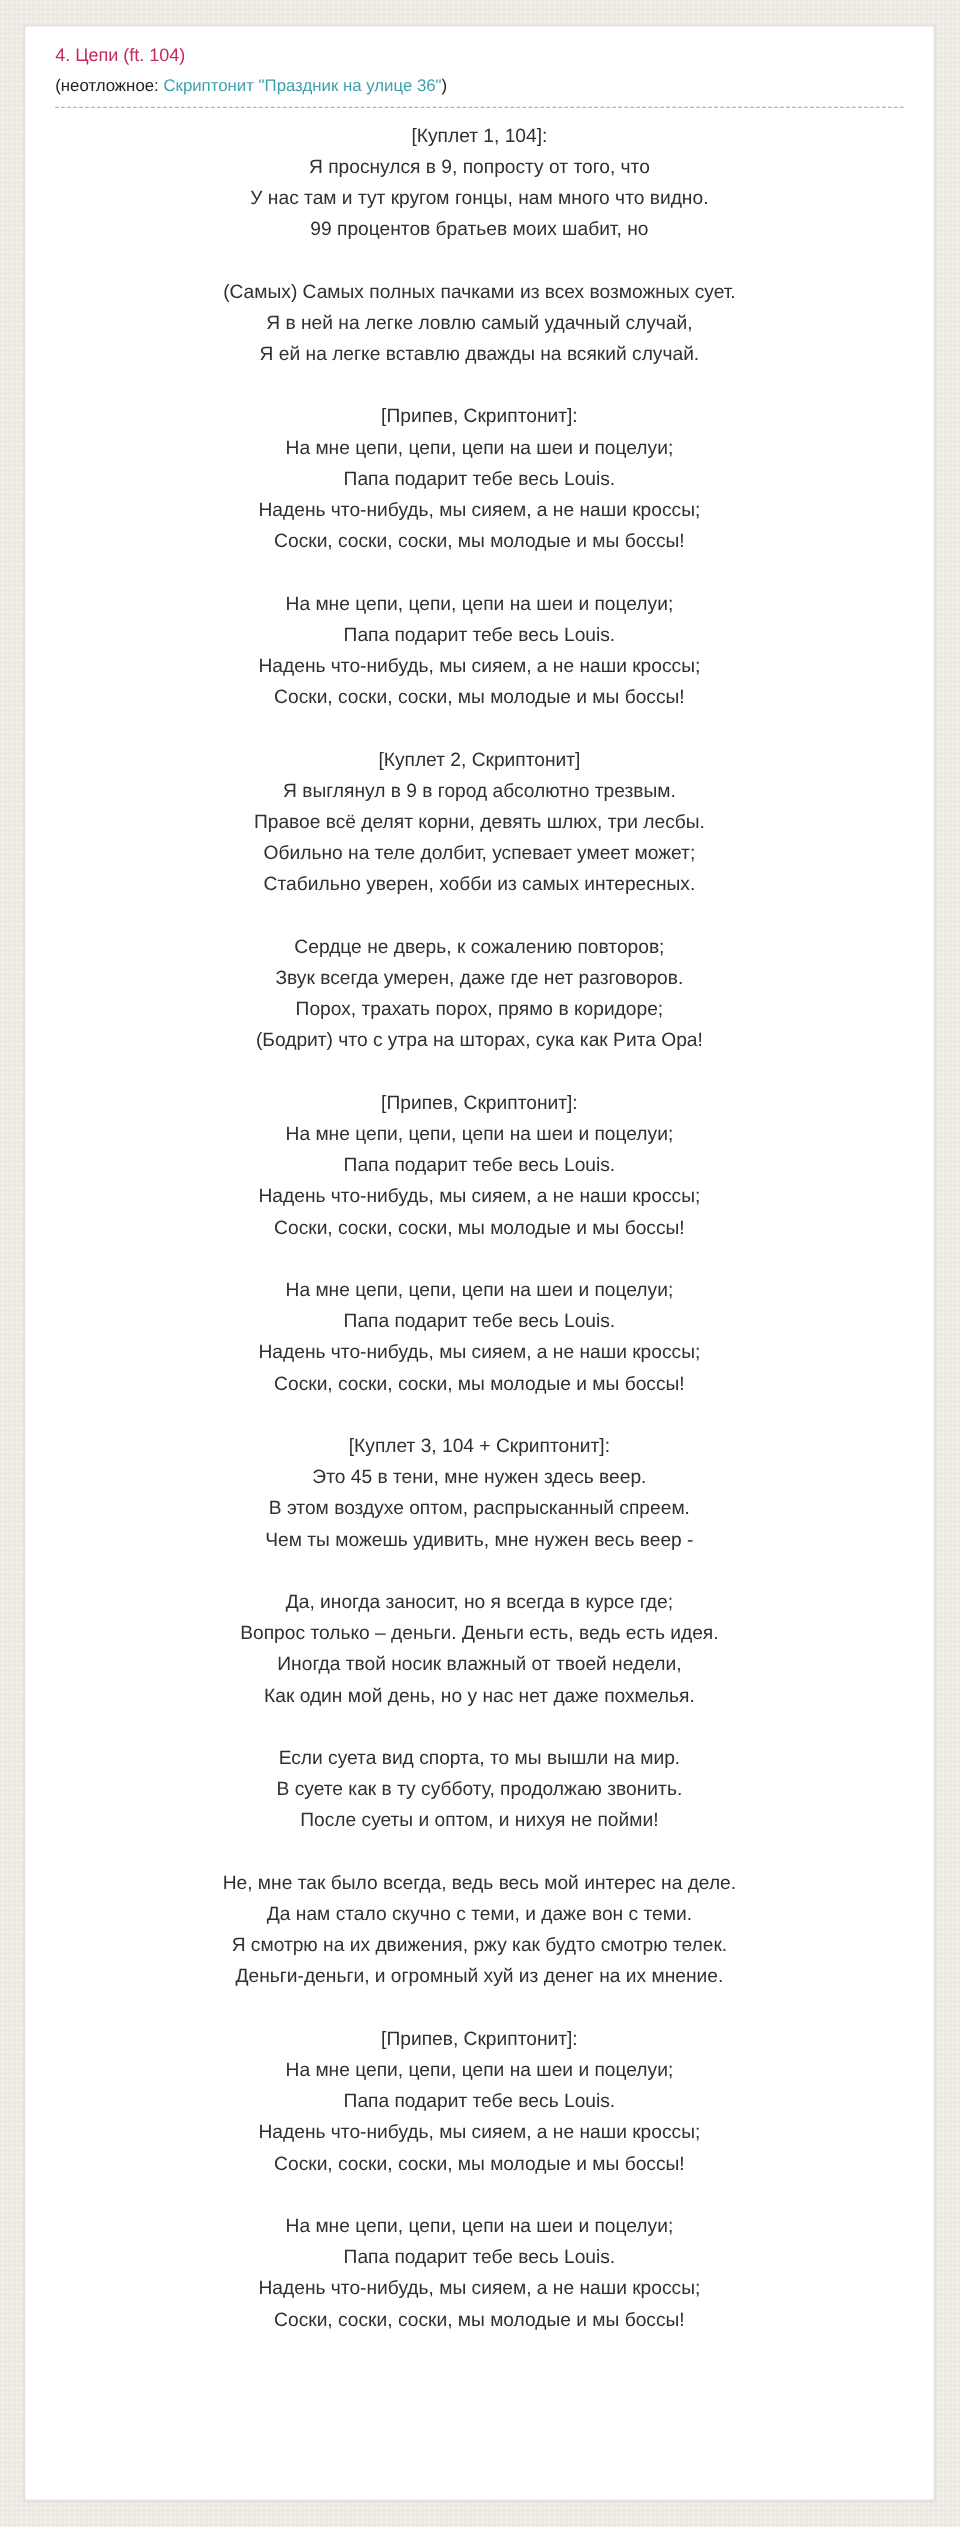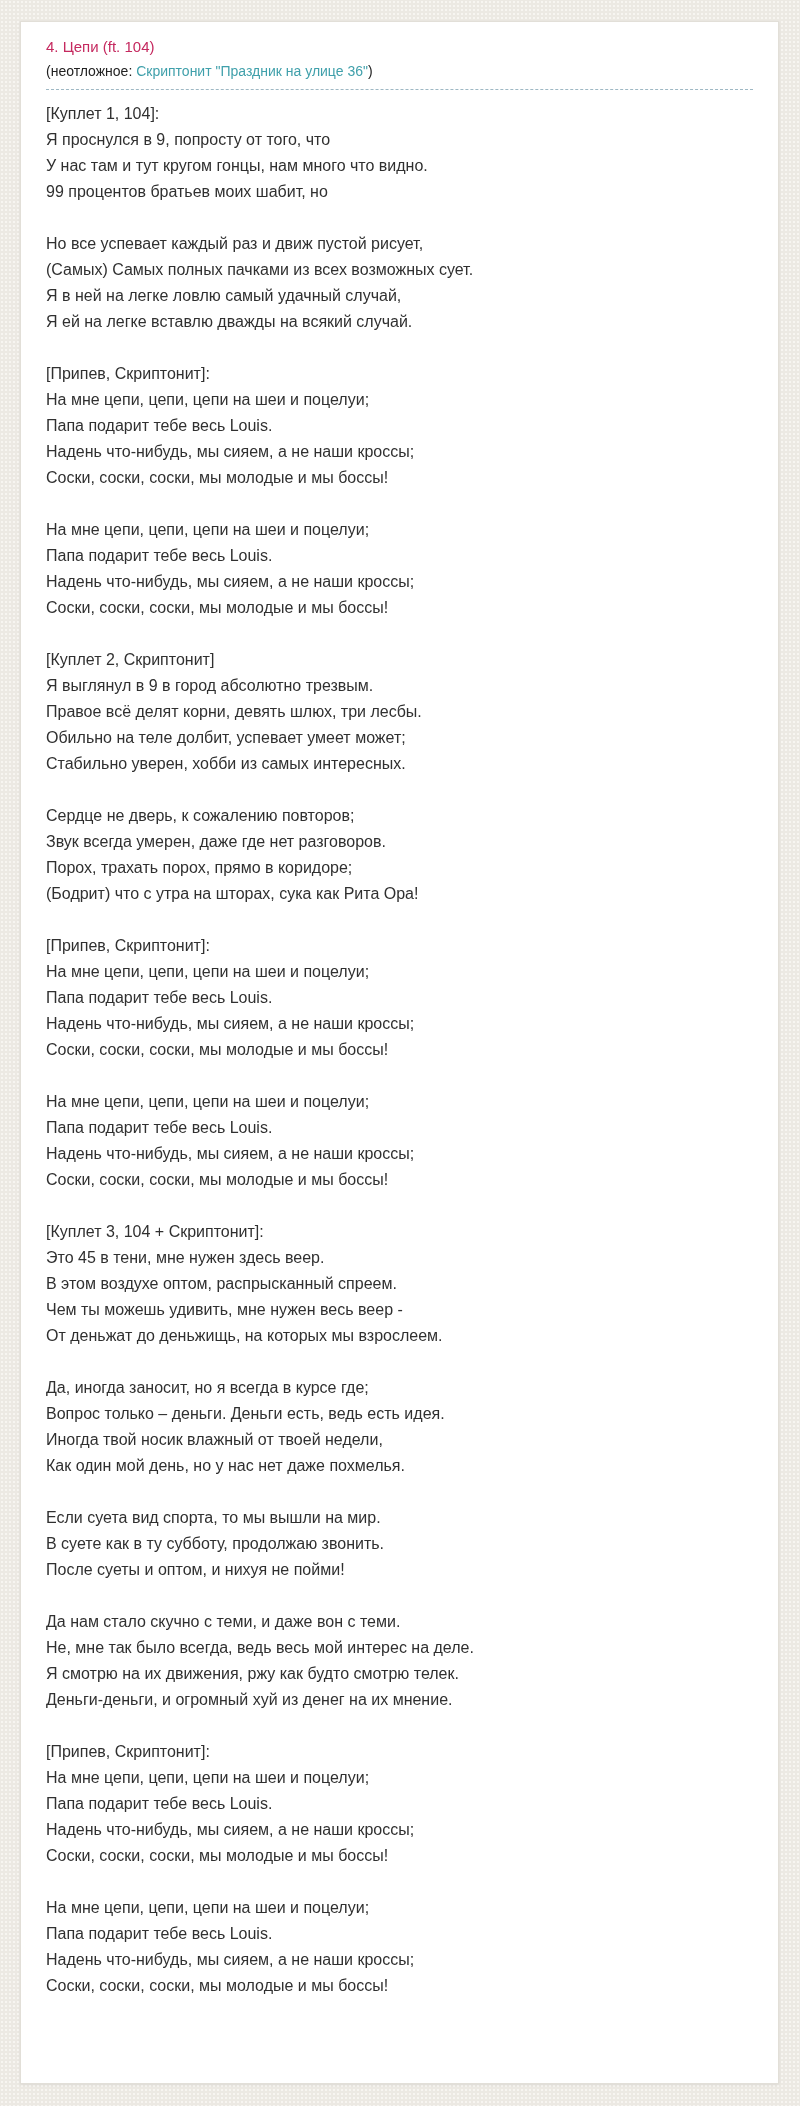--- a/index.html
+++ b/index.html
@@ -50,21 +50,21 @@
     color: var(--link-color);
     text-decoration: none;
     cursor: pointer;
   }
   .lyrics {
     margin-top: 11px;
     font-size: 16px;
     line-height: 26px;
     color: var(--text-color);
   }
-  .stanza { margin-bottom: 26px; }
+  .stanza { margin-bottom: 26px; text-align: center; }
   .stanza:last-child { margin-bottom: 0; }
   .lyric-line { white-space: pre-wrap; }
 </style>
 </head>
 <body>
 
 <div class="page">
   <div class="card">
 
     <h1 class="song-title">4. Цепи (ft. 104)</h1>
@@ -74,21 +74,20 @@
     </div>
 
     <div class="lyrics">
         <div class="stanza">
           <div class="lyric-line">[Куплет 1, 104]:</div>
           <div class="lyric-line">Я проснулся в 9, попросту от того, что</div>
           <div class="lyric-line">У нас там и тут кругом гонцы, нам много что видно.</div>
           <div class="lyric-line">99 процентов братьев моих шабит, но</div>
         </div>
         <div class="stanza">
-          <div class="lyric-line">Но все успевает каждый раз и движ пустой рисует,</div>
           <div class="lyric-line">(Самых) Самых полных пачками из всех возможных сует.</div>
           <div class="lyric-line">Я в ней на легке ловлю самый удачный случай,</div>
           <div class="lyric-line">Я ей на легке вставлю дважды на всякий случай.</div>
         </div>
         <div class="stanza">
           <div class="lyric-line">[Припев, Скриптонит]:</div>
           <div class="lyric-line">На мне цепи, цепи, цепи на шеи и поцелуи;</div>
           <div class="lyric-line">Папа подарит тебе весь Louis.</div>
           <div class="lyric-line">Надень что-нибудь, мы сияем, а не наши кроссы;</div>
           <div class="lyric-line">Соски, соски, соски, мы молодые и мы боссы!</div>
@@ -123,36 +122,35 @@
           <div class="lyric-line">На мне цепи, цепи, цепи на шеи и поцелуи;</div>
           <div class="lyric-line">Папа подарит тебе весь Louis.</div>
           <div class="lyric-line">Надень что-нибудь, мы сияем, а не наши кроссы;</div>
           <div class="lyric-line">Соски, соски, соски, мы молодые и мы боссы!</div>
         </div>
         <div class="stanza">
           <div class="lyric-line">[Куплет 3, 104 + Скриптонит]:</div>
           <div class="lyric-line">Это 45 в тени, мне нужен здесь веер.</div>
           <div class="lyric-line">В этом воздухе оптом, распрысканный спреем.</div>
           <div class="lyric-line">Чем ты можешь удивить, мне нужен весь веер -</div>
-          <div class="lyric-line">От деньжат до деньжищь, на которых мы взрослеем.</div>
         </div>
         <div class="stanza">
           <div class="lyric-line">Да, иногда заносит, но я всегда в курсе где;</div>
           <div class="lyric-line">Вопрос только – деньги. Деньги есть, ведь есть идея.</div>
           <div class="lyric-line">Иногда твой носик влажный от твоей недели,</div>
           <div class="lyric-line">Как один мой день, но у нас нет даже похмелья.</div>
         </div>
         <div class="stanza">
           <div class="lyric-line">Если суета вид спорта, то мы вышли на мир.</div>
           <div class="lyric-line">В суете как в ту субботу, продолжаю звонить.</div>
           <div class="lyric-line">После суеты и оптом, и нихуя не пойми!</div>
         </div>
         <div class="stanza">
+          <div class="lyric-line">Не, мне так было всегда, ведь весь мой интерес на деле.</div>
           <div class="lyric-line">Да нам стало скучно с теми, и даже вон с теми.</div>
-          <div class="lyric-line">Не, мне так было всегда, ведь весь мой интерес на деле.</div>
           <div class="lyric-line">Я смотрю на их движения, ржу как будто смотрю телек.</div>
           <div class="lyric-line">Деньги-деньги, и огромный хуй из денег на их мнение.</div>
         </div>
         <div class="stanza">
           <div class="lyric-line">[Припев, Скриптонит]:</div>
           <div class="lyric-line">На мне цепи, цепи, цепи на шеи и поцелуи;</div>
           <div class="lyric-line">Папа подарит тебе весь Louis.</div>
           <div class="lyric-line">Надень что-нибудь, мы сияем, а не наши кроссы;</div>
           <div class="lyric-line">Соски, соски, соски, мы молодые и мы боссы!</div>
         </div>

